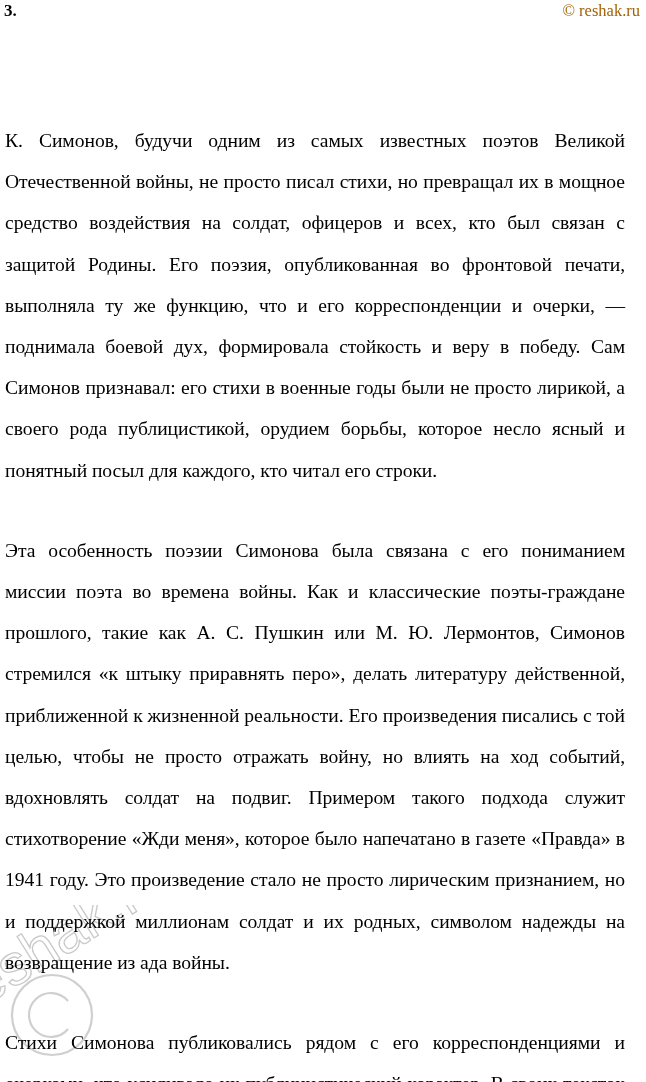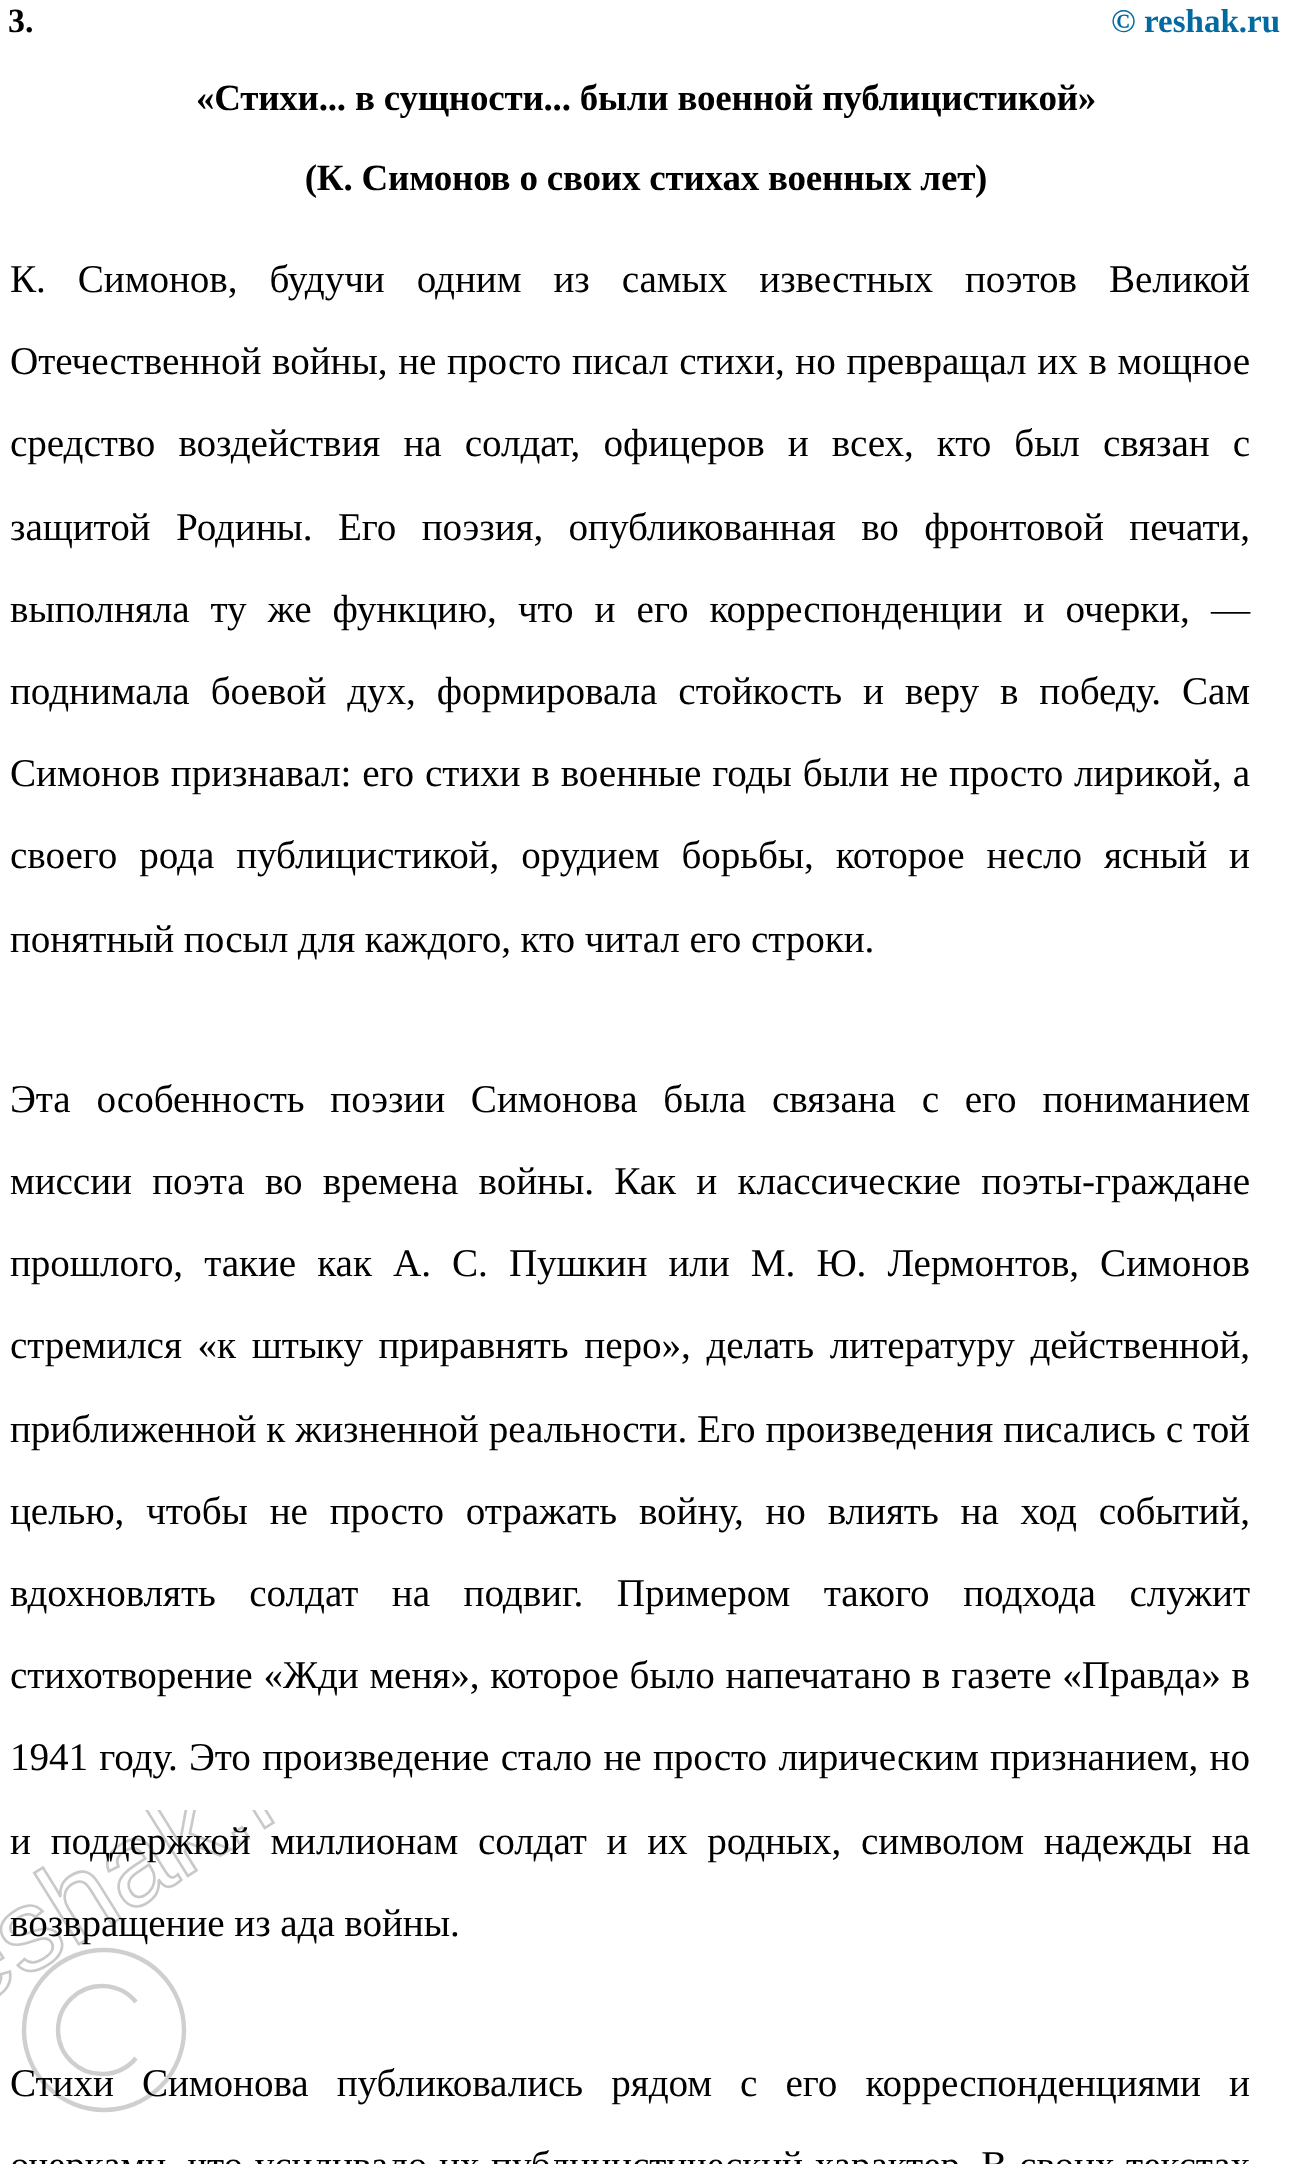--- a/index.html
+++ b/index.html
@@ -40,24 +40,24 @@
   }
   .page-number {
     font-family: "Liberation Serif", "DejaVu Serif", serif;
     font-weight: bold;
     font-size: 17px;
     line-height: 20px;
     letter-spacing: 0px;
   }
   .copyright {
     font-family: "Liberation Serif", "DejaVu Serif", serif;
-    font-weight: bold;
+    font-weight: normal;
     font-size: 16.5px;
     line-height: 20px;
-    color: #0369a1;
+    color: #a16207;
     white-space: nowrap;
   }
 
   
   .titles {
     position: absolute;
     top: 36px;
     left: 0;
     width: 646px;
     z-index: 5;
@@ -140,24 +140,20 @@
         <path class="wm-copy" d="M74 96 a22 22 0 1 0 0 28"></path>
       </g>
     </svg>
   </div>
 
   <div class="header-row">
     <div class="page-number">3.</div>
     <div class="copyright">© reshak.ru</div>
   </div>
 
-  <div class="titles">
-    <div class="title-line">«Стихи... в сущности... были военной публицистикой»</div>
-    <div class="title-line second">(К. Симонов о своих стихах военных лет)</div>
-  </div>
 
   <div class="body-text">
     <p class="para">К. Симонов, будучи одним из самых известных поэтов Великой Отечественной войны, не просто писал стихи, но превращал их в мощное средство воздействия на солдат, офицеров и всех, кто был связан с защитой Родины. Его поэзия, опубликованная во фронтовой печати, выполняла ту же функцию, что и его корреспонденции и очерки, — поднимала боевой дух, формировала стойкость и веру в победу. Сам Симонов признавал: его стихи в военные годы были не просто лирикой, а своего рода публицистикой, орудием борьбы, которое несло ясный и понятный посыл для каждого, кто читал его строки.</p>
     <p class="para">Эта особенность поэзии Симонова была связана с его пониманием миссии поэта во времена войны. Как и классические поэты-граждане прошлого, такие как А. С. Пушкин или М. Ю. Лермонтов, Симонов стремился «к штыку приравнять перо», делать литературу действенной, приближенной к жизненной реальности. Его произведения писались с той целью, чтобы не просто отражать войну, но влиять на ход событий, вдохновлять солдат на подвиг. Примером такого подхода служит стихотворение «Жди меня», которое было напечатано в газете «Правда» в 1941 году. Это произведение стало не просто лирическим признанием, но и поддержкой миллионам солдат и их родных, символом надежды на возвращение из ада войны.</p>
     <p class="para">Стихи Симонова публиковались рядом с его корреспонденциями и очерками, что усиливало их публицистический характер. В своих текстах он описывал героизм и будни солдат, фронтовую работу, судьбы людей, вставших на защиту своей земли. Очерки Симонова, такие как «Письма из Чехословакии» или репортажи о боях под</p>
   </div>
 
 </div>
 
 </body></html>

